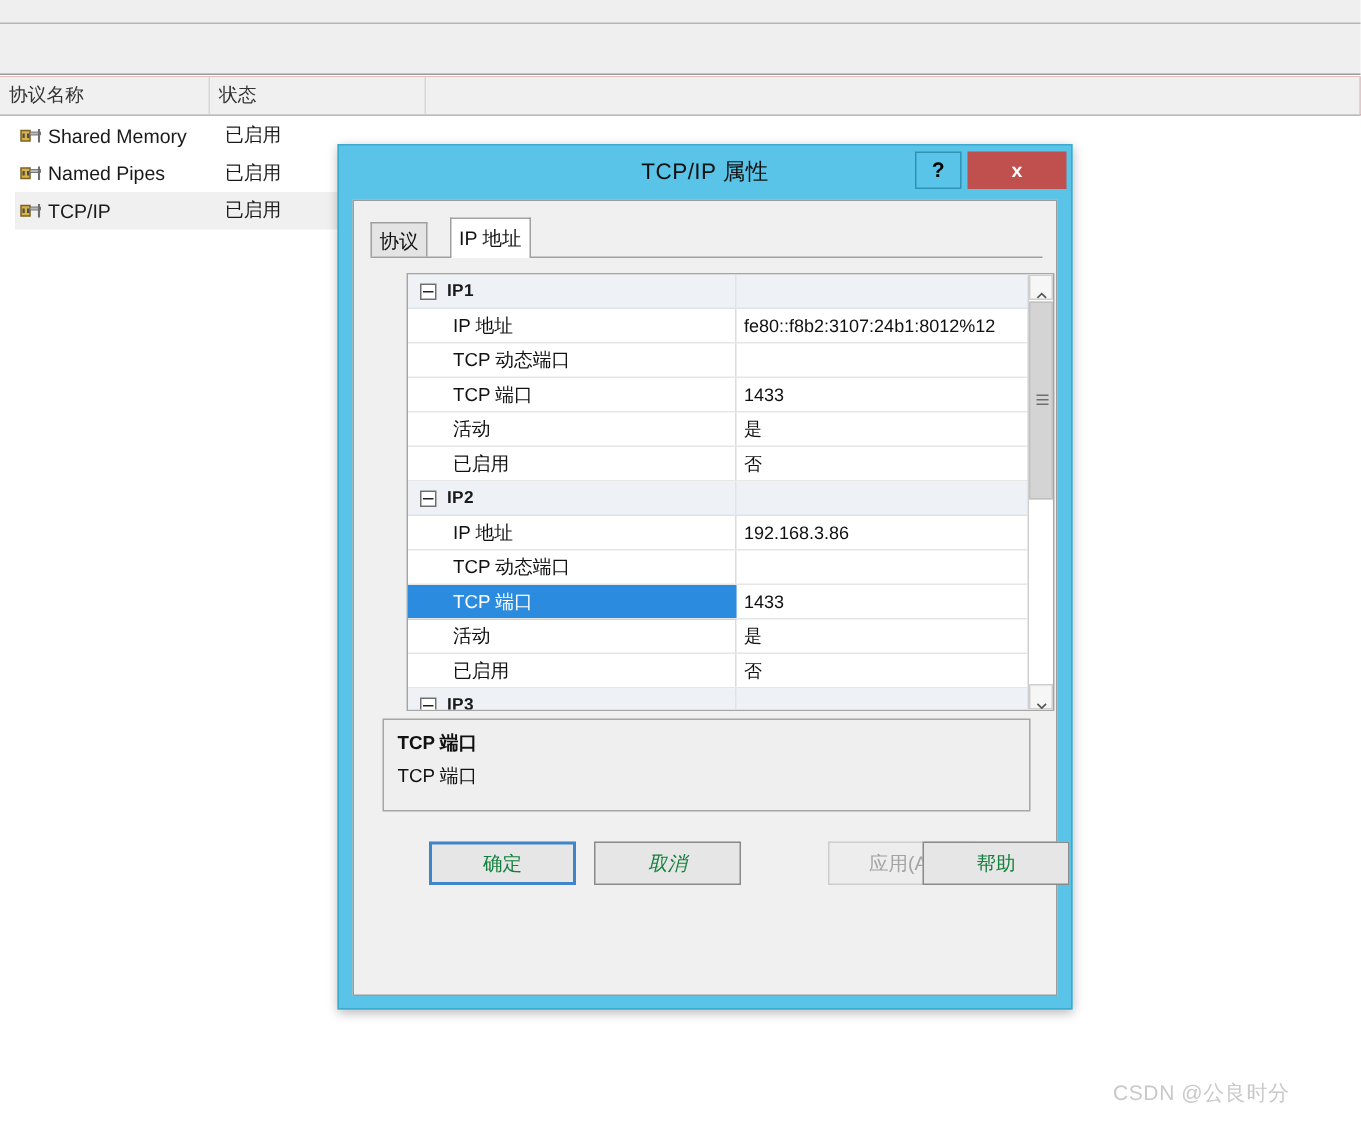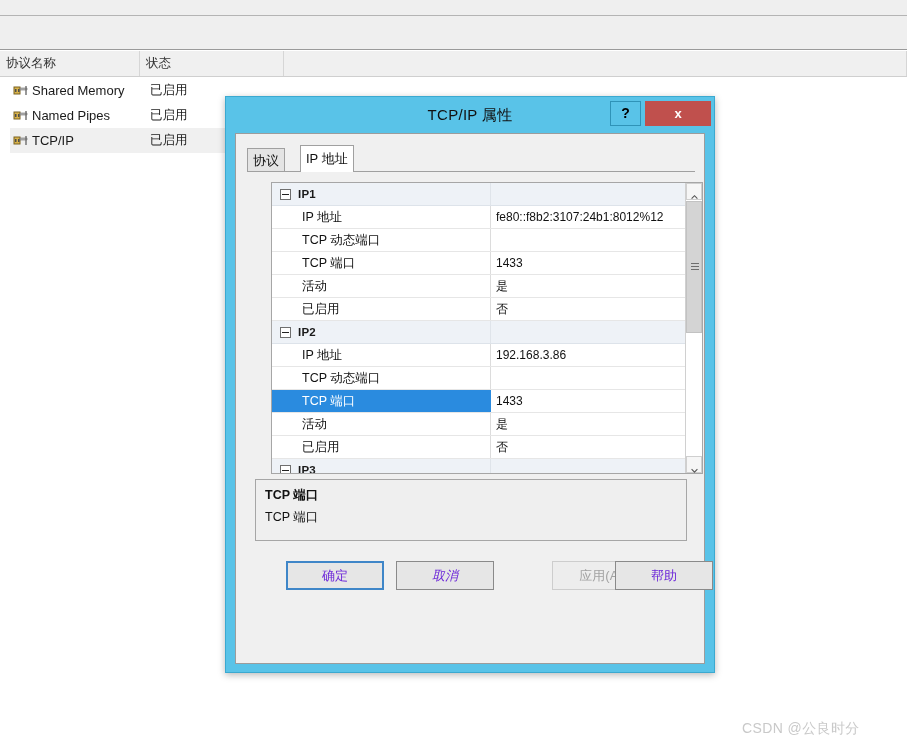--- a/index.html
+++ b/index.html
@@ -107,21 +107,21 @@
   #sb-thumb .grip i{display:block;width:8px;height:1px;background:#6e6e6e;margin-bottom:2px;}
 
   
   #descbox{position:absolute;left:19px;top:345px;width:432px;height:62px;
            background:#efefef;border:1px solid #a6a6a6;box-sizing:border-box;}
   #desc-title{position:absolute;left:9px;top:7px;font-size:12.5px;font-weight:bold;color:#111;}
   #desc-text{position:absolute;left:9px;top:29px;font-size:12.5px;color:#111;}
 
   
   .dbtn{position:absolute;top:427px;width:98px;height:29px;background:#e6e6e6;
-        border:1px solid #8a8a8a;box-sizing:border-box;font-size:13px;color:#6d28d9;
+        border:1px solid #8a8a8a;box-sizing:border-box;font-size:13px;color:#15803d;
         text-align:center;line-height:27px;cursor:pointer;}
   .dbtn.primary{border:2px solid #3f86c8;line-height:25px;}
   .dbtn.disabled{color:#a3a3a3;border-color:#cdcdcd;background:#ededed;cursor:default;}
   #dbtn-ok{left:50px;}
   #dbtn-cancel{left:160px;font-style:italic;}
   #dbtn-apply{left:280px;margin-left:36px;}
   #dbtn-help{left:379px;text-align:center;}
 
   
   #watermark{position:absolute;left:742px;top:720px;font-size:14px;color:#c9c9c9;

